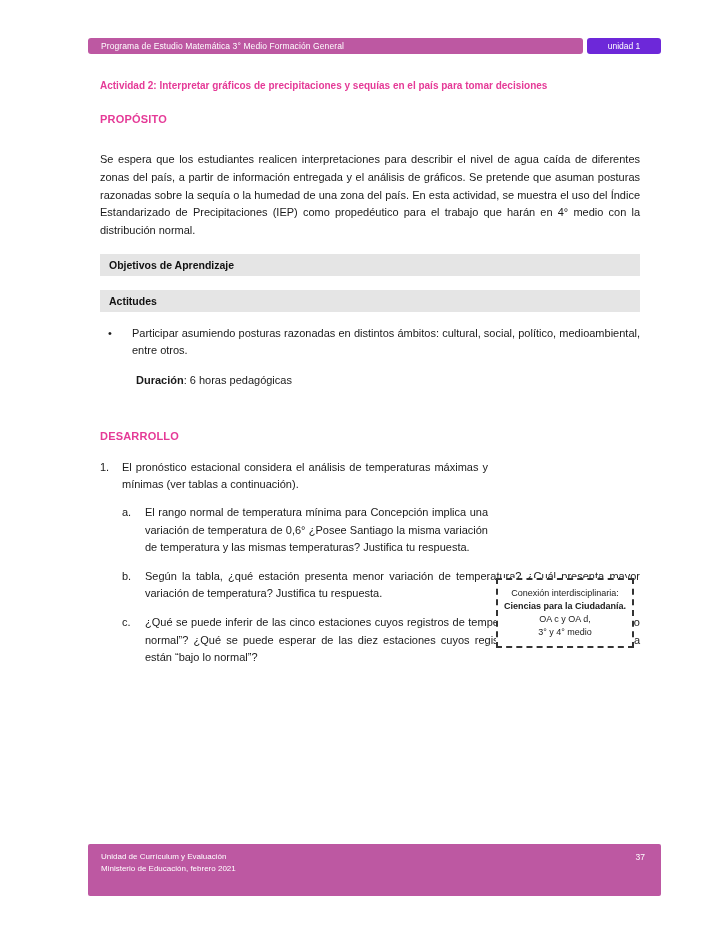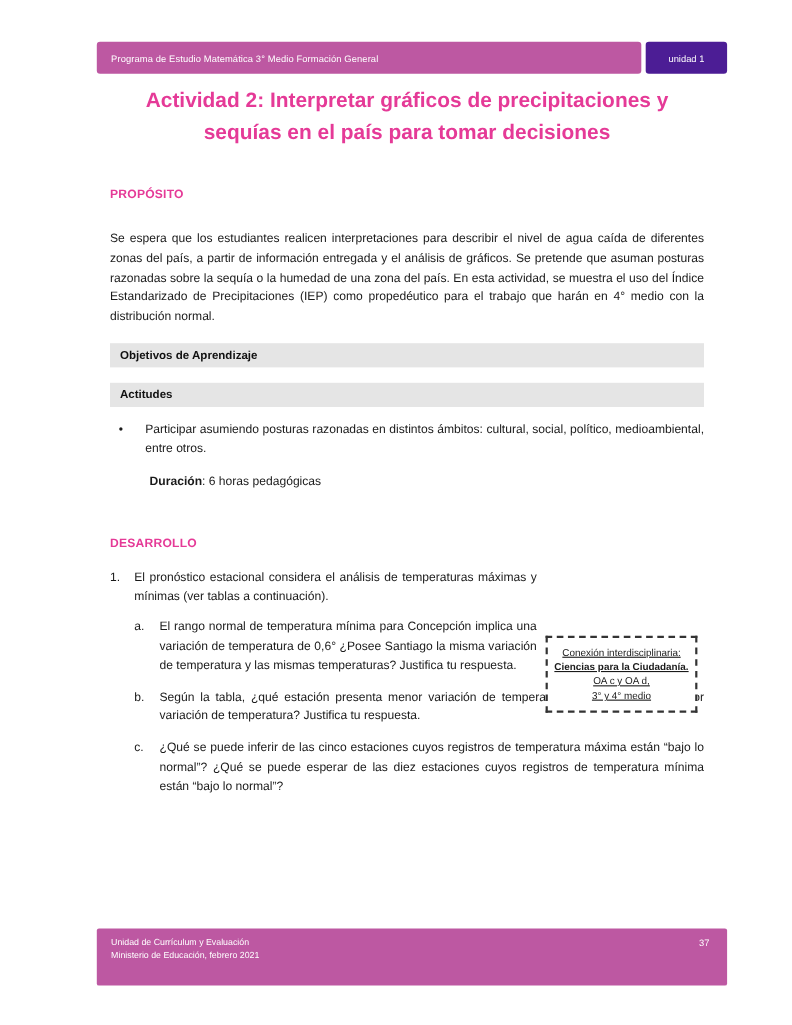--- a/index.html
+++ b/index.html
@@ -3,33 +3,33 @@
 <meta charset="utf-8">
 <style>
   * { margin:0; padding:0; box-sizing:border-box; }
   html,body { background:#e9e9e9; }
   body { font-family:"Liberation Sans", sans-serif; color:#1a1a1a; }
   .page {
     position:relative; width:720px; height:932px; background:#ffffff;
     margin:0 auto; overflow:hidden;
   }
   
-  .topbar { position:absolute; top:38px; left:88px; right:59px; height:29px; display:flex; gap:4px; }
+  .topbar { position:absolute; top:38px; left:88px; right:59px; height:16px; display:flex; gap:4px; }
   .bar-main {
     flex:1; background:#bd58a2; border-radius:3px; color:#fff; font-size:8.5px;
     display:flex; align-items:center; padding-left:13px; letter-spacing:.1px;
   }
   .bar-pill {
-    width:74px; background:#4c1d95; border-radius:3px; color:#fff; font-size:8.5px;
+    width:74px; background:#6d28d9; border-radius:3px; color:#fff; font-size:8.5px;
     display:flex; align-items:center; justify-content:center;
   }
   
   .content { position:absolute; left:100px; top:0; width:540px; padding-top:78px; }
   .title {
-    color:#e53a97; font-size:19px; font-weight:bold; line-height:1.5; margin-bottom:36px;text-align:center;
+    color:#e53a97; font-size:10px; font-weight:bold; line-height:1.5; margin-bottom:20px;
   }
   .h-mag { color:#e53a97; font-size:11px; font-weight:bold; letter-spacing:.2px; }
   .h-proposito { margin-bottom:26px; }
   .body-text { font-size:11px; line-height:1.62; text-align:justify; }
   .banner {
     background:#e5e5e5; font-size:10.5px; font-weight:bold; padding:5px 9px;
     margin:14px 0 13px 0; color:#111;
   }
   .oa-par { font-size:11px; line-height:1.58; text-align:justify; margin-bottom:9px; }
   .bold { font-weight:bold; }
@@ -43,21 +43,21 @@
   .item-marker { width:22px; flex-shrink:0; font-size:11px; line-height:1.6; }
   .item-text { font-size:11px; line-height:1.6; text-align:justify; }
   .narrow { width:366px; }
   .sub-row { display:flex; padding-left:22px; margin-bottom:11px; }
   .sub-marker { width:23px; flex-shrink:0; font-size:11px; line-height:1.6; }
   .sub-text { flex:1; font-size:11px; line-height:1.6; text-align:justify; }
   
   .conn-box {
     position:absolute; left:496px; top:578px; width:138px;
     border:2px dashed #333; padding:7px 5px; text-align:center;
-    font-size:9px; line-height:1.45; background:#fff;text-decoration:underline;
+    font-size:9px; line-height:1.45; background:#fff;
   }
   .conn-box .bold-line { font-weight:bold; }
   
   .footbar {
     position:absolute; left:88px; right:59px; bottom:36px; height:52px;
     background:#bd58a2; border-radius:2px; color:#fff;
     display:flex; justify-content:space-between; align-items:flex-start;
     padding:7px 16px 0 13px; font-size:8px; line-height:1.55;
   }
   .foot-page { font-size:8.5px; }

